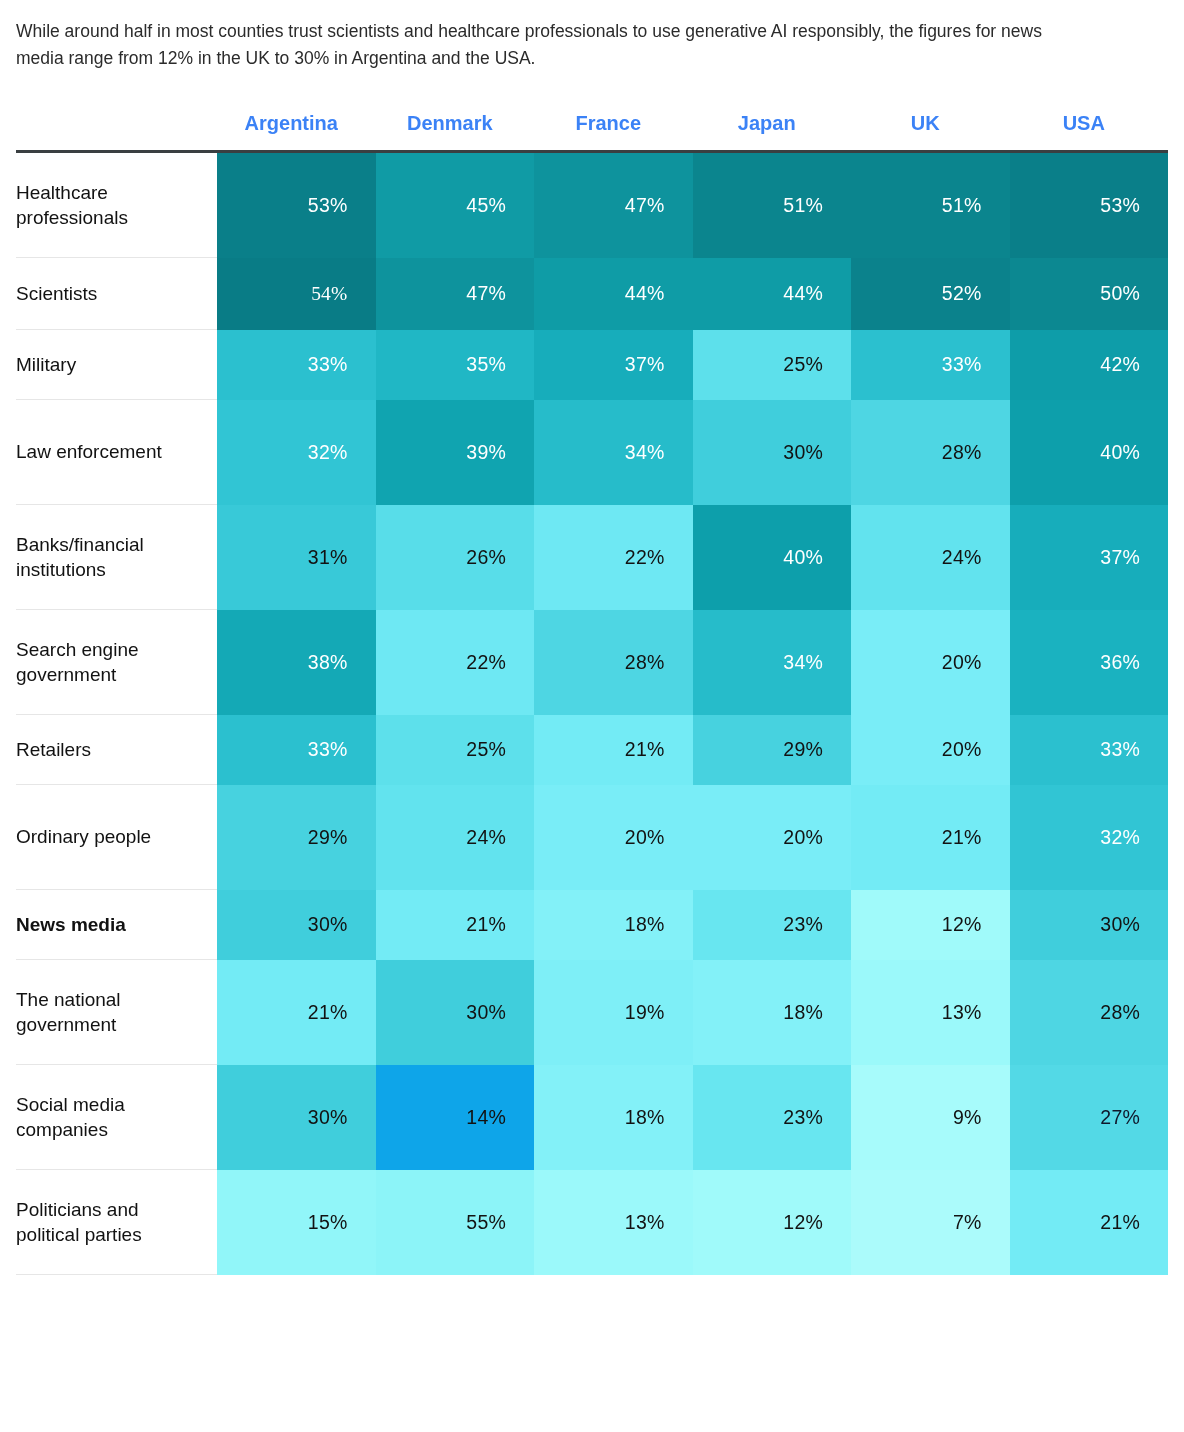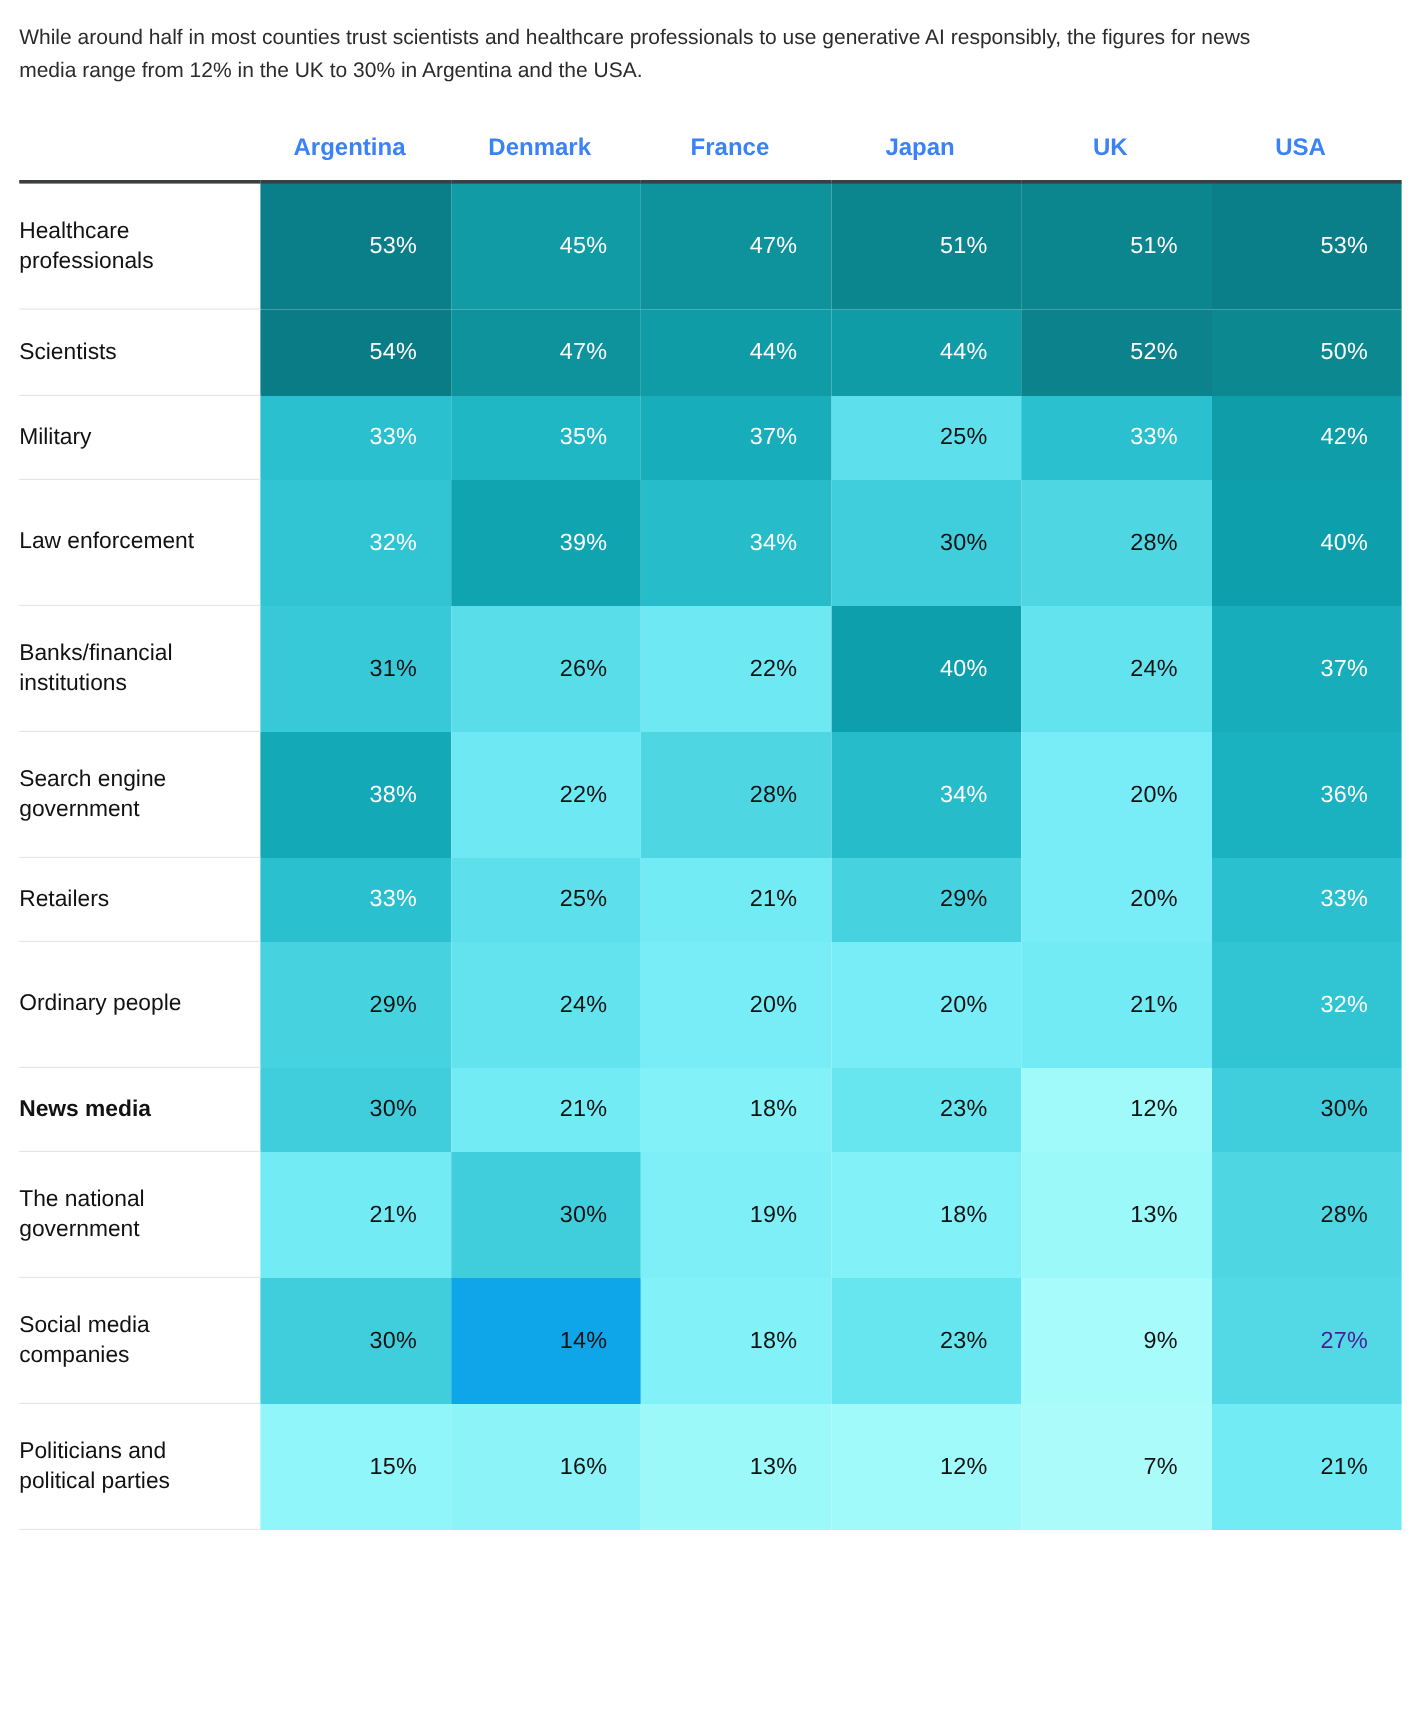--- a/index.html
+++ b/index.html
@@ -133,21 +133,21 @@
           <td class="rowlabel">Healthcare professionals</td>
           <td class="cell" style="background: rgb(10, 127, 137); color: rgb(255, 255, 255);">53%</td>
           <td class="cell" style="background: rgb(16, 155, 165); color: rgb(255, 255, 255);">45%</td>
           <td class="cell" style="background: rgb(14, 147, 157); color: rgb(255, 255, 255);">47%</td>
           <td class="cell" style="background: rgb(11, 133, 142); color: rgb(255, 255, 255);">51%</td>
           <td class="cell" style="background: rgb(11, 133, 142); color: rgb(255, 255, 255);">51%</td>
           <td class="cell" style="background: rgb(10, 127, 137); color: rgb(255, 255, 255);">53%</td>
         </tr>
         <tr class="r1">
           <td class="rowlabel">Scientists</td>
-          <td class="cell" style="background: rgb(9, 124, 134); color: rgb(255, 255, 255);">54%</td>
+          <td class="cell" style="background: rgb(9, 124, 134); color: rgb(255, 255, 255); font-family: Liberation Serif, serif;">54%</td>
           <td class="cell" style="background: rgb(14, 147, 157); color: rgb(255, 255, 255);">47%</td>
           <td class="cell" style="background: rgb(15, 156, 166); color: rgb(255, 255, 255);">44%</td>
           <td class="cell" style="background: rgb(15, 156, 166); color: rgb(255, 255, 255);">44%</td>
           <td class="cell" style="background: rgb(11, 130, 140); color: rgb(255, 255, 255);">52%</td>
           <td class="cell" style="background: rgb(12, 136, 145); color: rgb(255, 255, 255);">50%</td>
         </tr>
         <tr class="r2">
           <td class="rowlabel">Military</td>
           <td class="cell" style="background: rgb(43, 192, 207); color: rgb(255, 255, 255);">33%</td>
           <td class="cell" style="background: rgb(32, 183, 197); color: rgb(255, 255, 255);">35%</td>
@@ -219,26 +219,26 @@
           <td class="cell" style="background: rgb(155, 249, 250); color: rgb(18, 18, 18);">13%</td>
           <td class="cell" style="background: rgb(78, 214, 227); color: rgb(18, 18, 18);">28%</td>
         </tr>
         <tr class="r10">
           <td class="rowlabel">Social media companies</td>
           <td class="cell" style="background: rgb(64, 206, 220); color: rgb(18, 18, 18);">30%</td>
           <td class="cell" style="background: #0ea5e9; color: rgb(18, 18, 18);">14%</td>
           <td class="cell" style="background: rgb(131, 241, 248); color: rgb(18, 18, 18);">18%</td>
           <td class="cell" style="background: rgb(104, 230, 240); color: rgb(18, 18, 18);">23%</td>
           <td class="cell" style="background: rgb(167, 251, 251); color: rgb(18, 18, 18);">9%</td>
-          <td class="cell" style="background: rgb(83, 217, 230); color: #4c1d95;">27%</td>
+          <td class="cell" style="background: rgb(83, 217, 230); color: #0f172a;">27%</td>
         </tr>
         <tr class="r11">
           <td class="rowlabel">Politicians and political parties</td>
           <td class="cell" style="background: rgb(145, 246, 249); color: rgb(18, 18, 18);">15%</td>
-          <td class="cell" style="background: rgb(140, 244, 248); color: rgb(18, 18, 18);">16%</td>
+          <td class="cell" style="background: rgb(140, 244, 248); color: rgb(18, 18, 18);">55%</td>
           <td class="cell" style="background: rgb(155, 249, 250); color: rgb(18, 18, 18);">13%</td>
           <td class="cell" style="background: rgb(160, 250, 250); color: rgb(18, 18, 18);">12%</td>
           <td class="cell" style="background: rgb(171, 251, 251); color: rgb(18, 18, 18);">7%</td>
           <td class="cell" style="background: rgb(115, 235, 245); color: rgb(18, 18, 18);">21%</td>
         </tr>
       </tbody>
   </table>
 
 </div>
 

